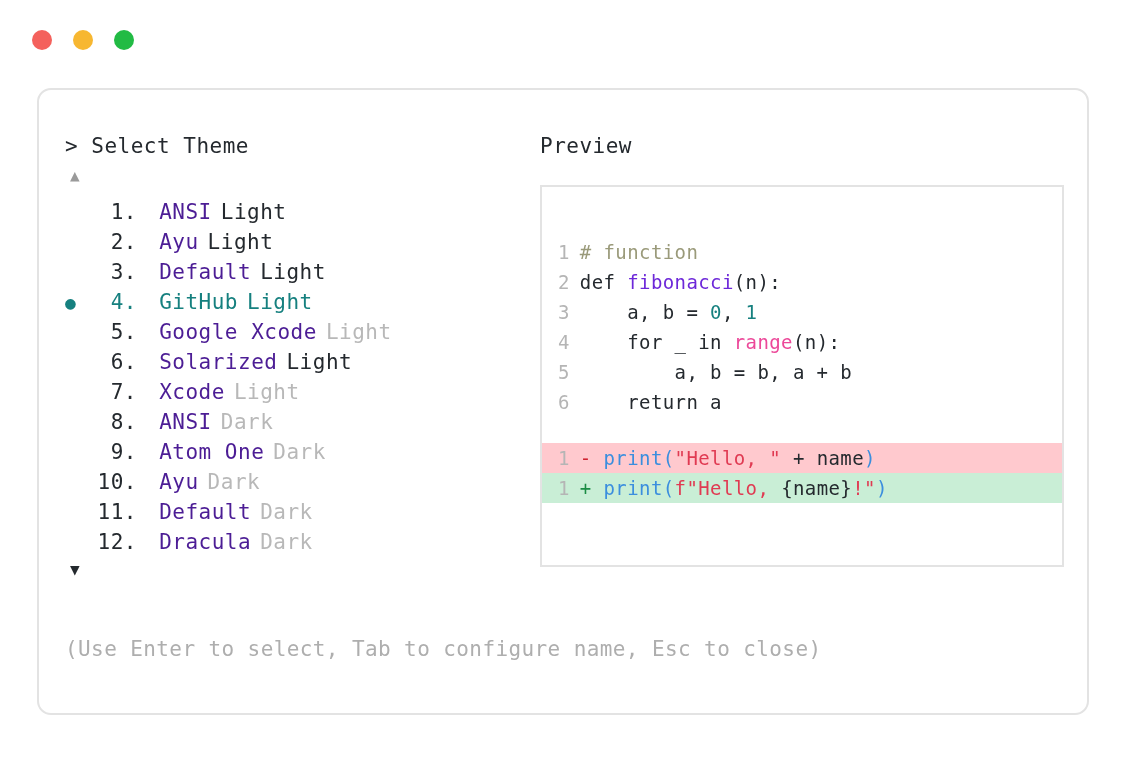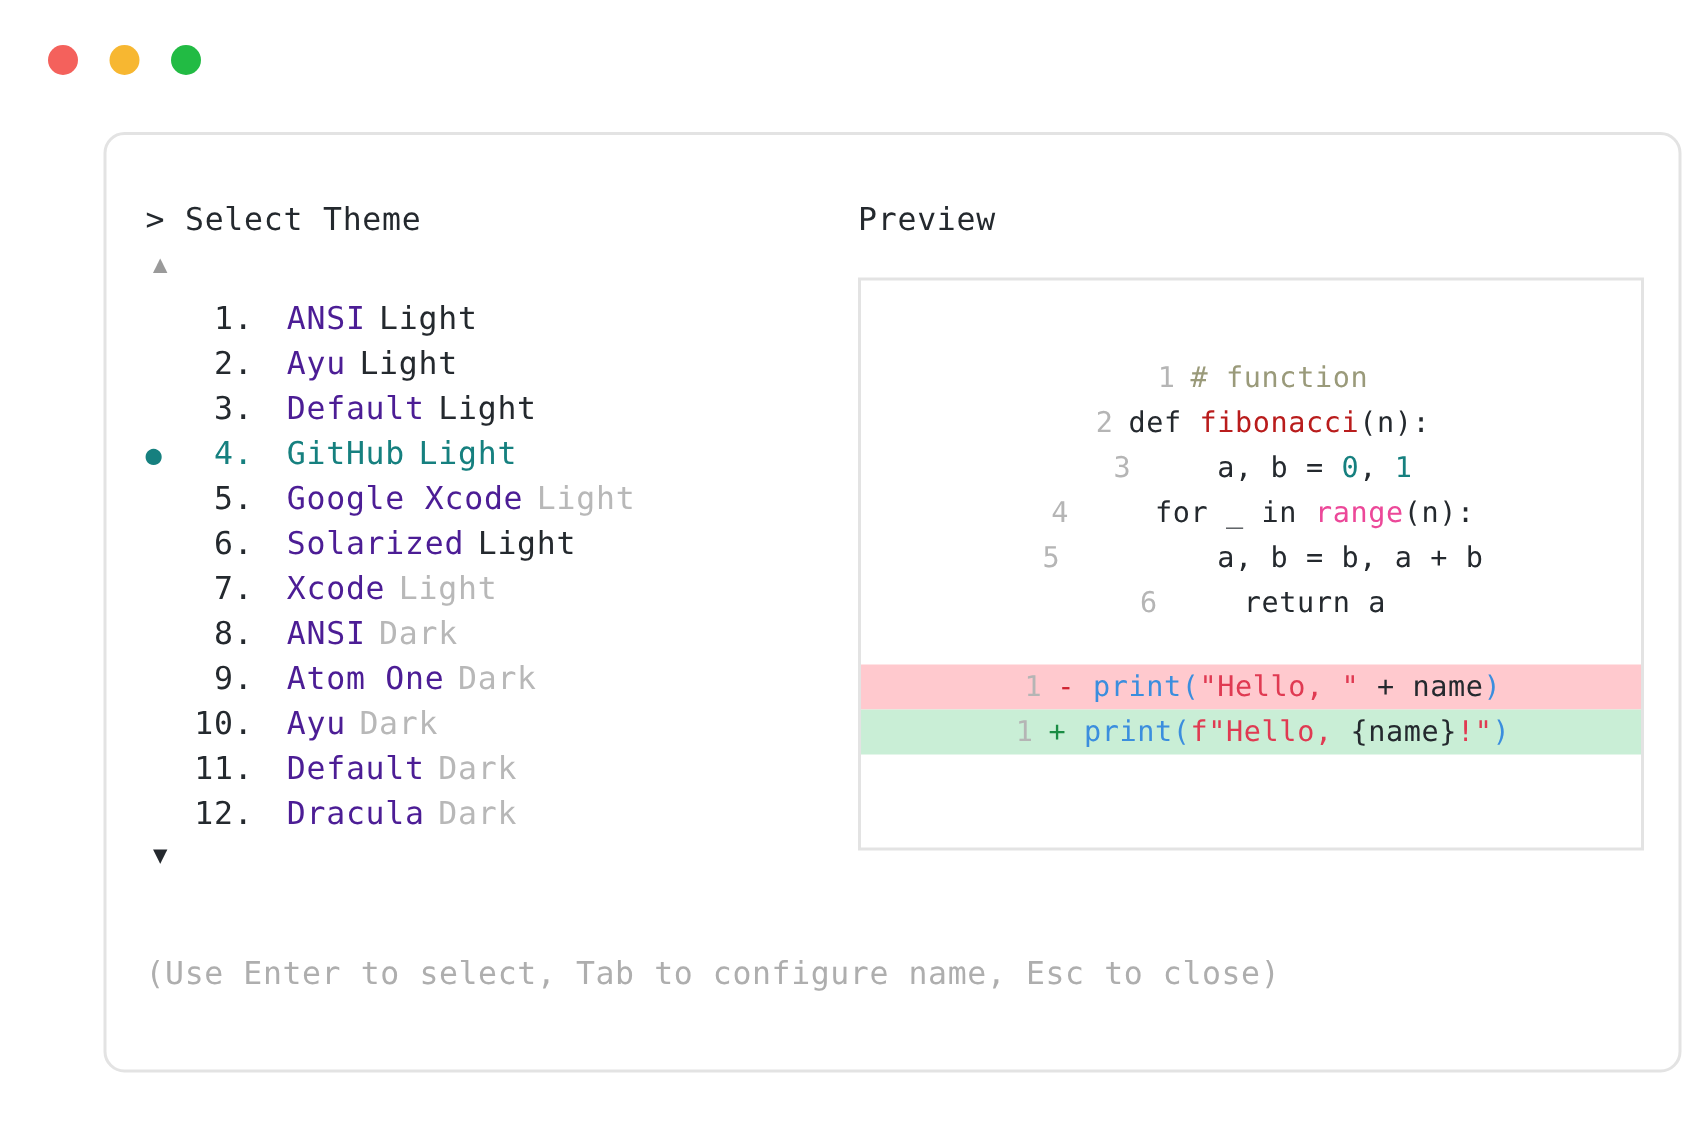--- a/index.html
+++ b/index.html
@@ -38,21 +38,20 @@
   .card {
     position: absolute;
     left: 37px;
     top: 88px;
     width: 1052px;
     height: 627px;
     box-sizing: border-box;
     border: 2px solid #e3e3e3;
     border-radius: 14px;
     background: #ffffff;
-    margin-left: 32px;
   }
 
   .body-cols {
     position: absolute;
     left: 0; top: 0; right: 0; bottom: 0;
   }
 
   
   .left-col {
     position: absolute;
@@ -155,21 +154,20 @@
     white-space: pre;
   }
   .preview-box {
     margin-top: 25px;
     width: 524px;
     height: 382px;
     box-sizing: border-box;
     border: 2px solid #e3e3e3;
     background: #ffffff;
     overflow: hidden;
-    text-align: center;
   }
   .code {
     margin-top: 50px;
     font-size: 19px;
     line-height: 30px;
     white-space: pre;
     letter-spacing: 0.4px;
   }
   .code-line {
     display: block;
@@ -188,21 +186,21 @@
     height: 30px;
     padding-left: 16px;
   }
   .diff-del { background: #ffc9ce; }
   .diff-add { background: #c9eed6; }
   .sign-del { color: #cf2231; }
   .sign-add { color: #1a8c44; }
 
   
   .tok-comment { color: #9a9a7a; }
-  .tok-func    { color: #b91c1c; }
+  .tok-func    { color: #6d28d9; }
   .tok-num     { color: #16807f; }
   .tok-builtin { color: #ec4899; }
   .tok-call    { color: #3b8ede; }
   .tok-str     { color: #e03a52; }
   .tok-plain   { color: #24292e; }
 </style>
 </head>
 <body>
 
 <div class="titlebar">

